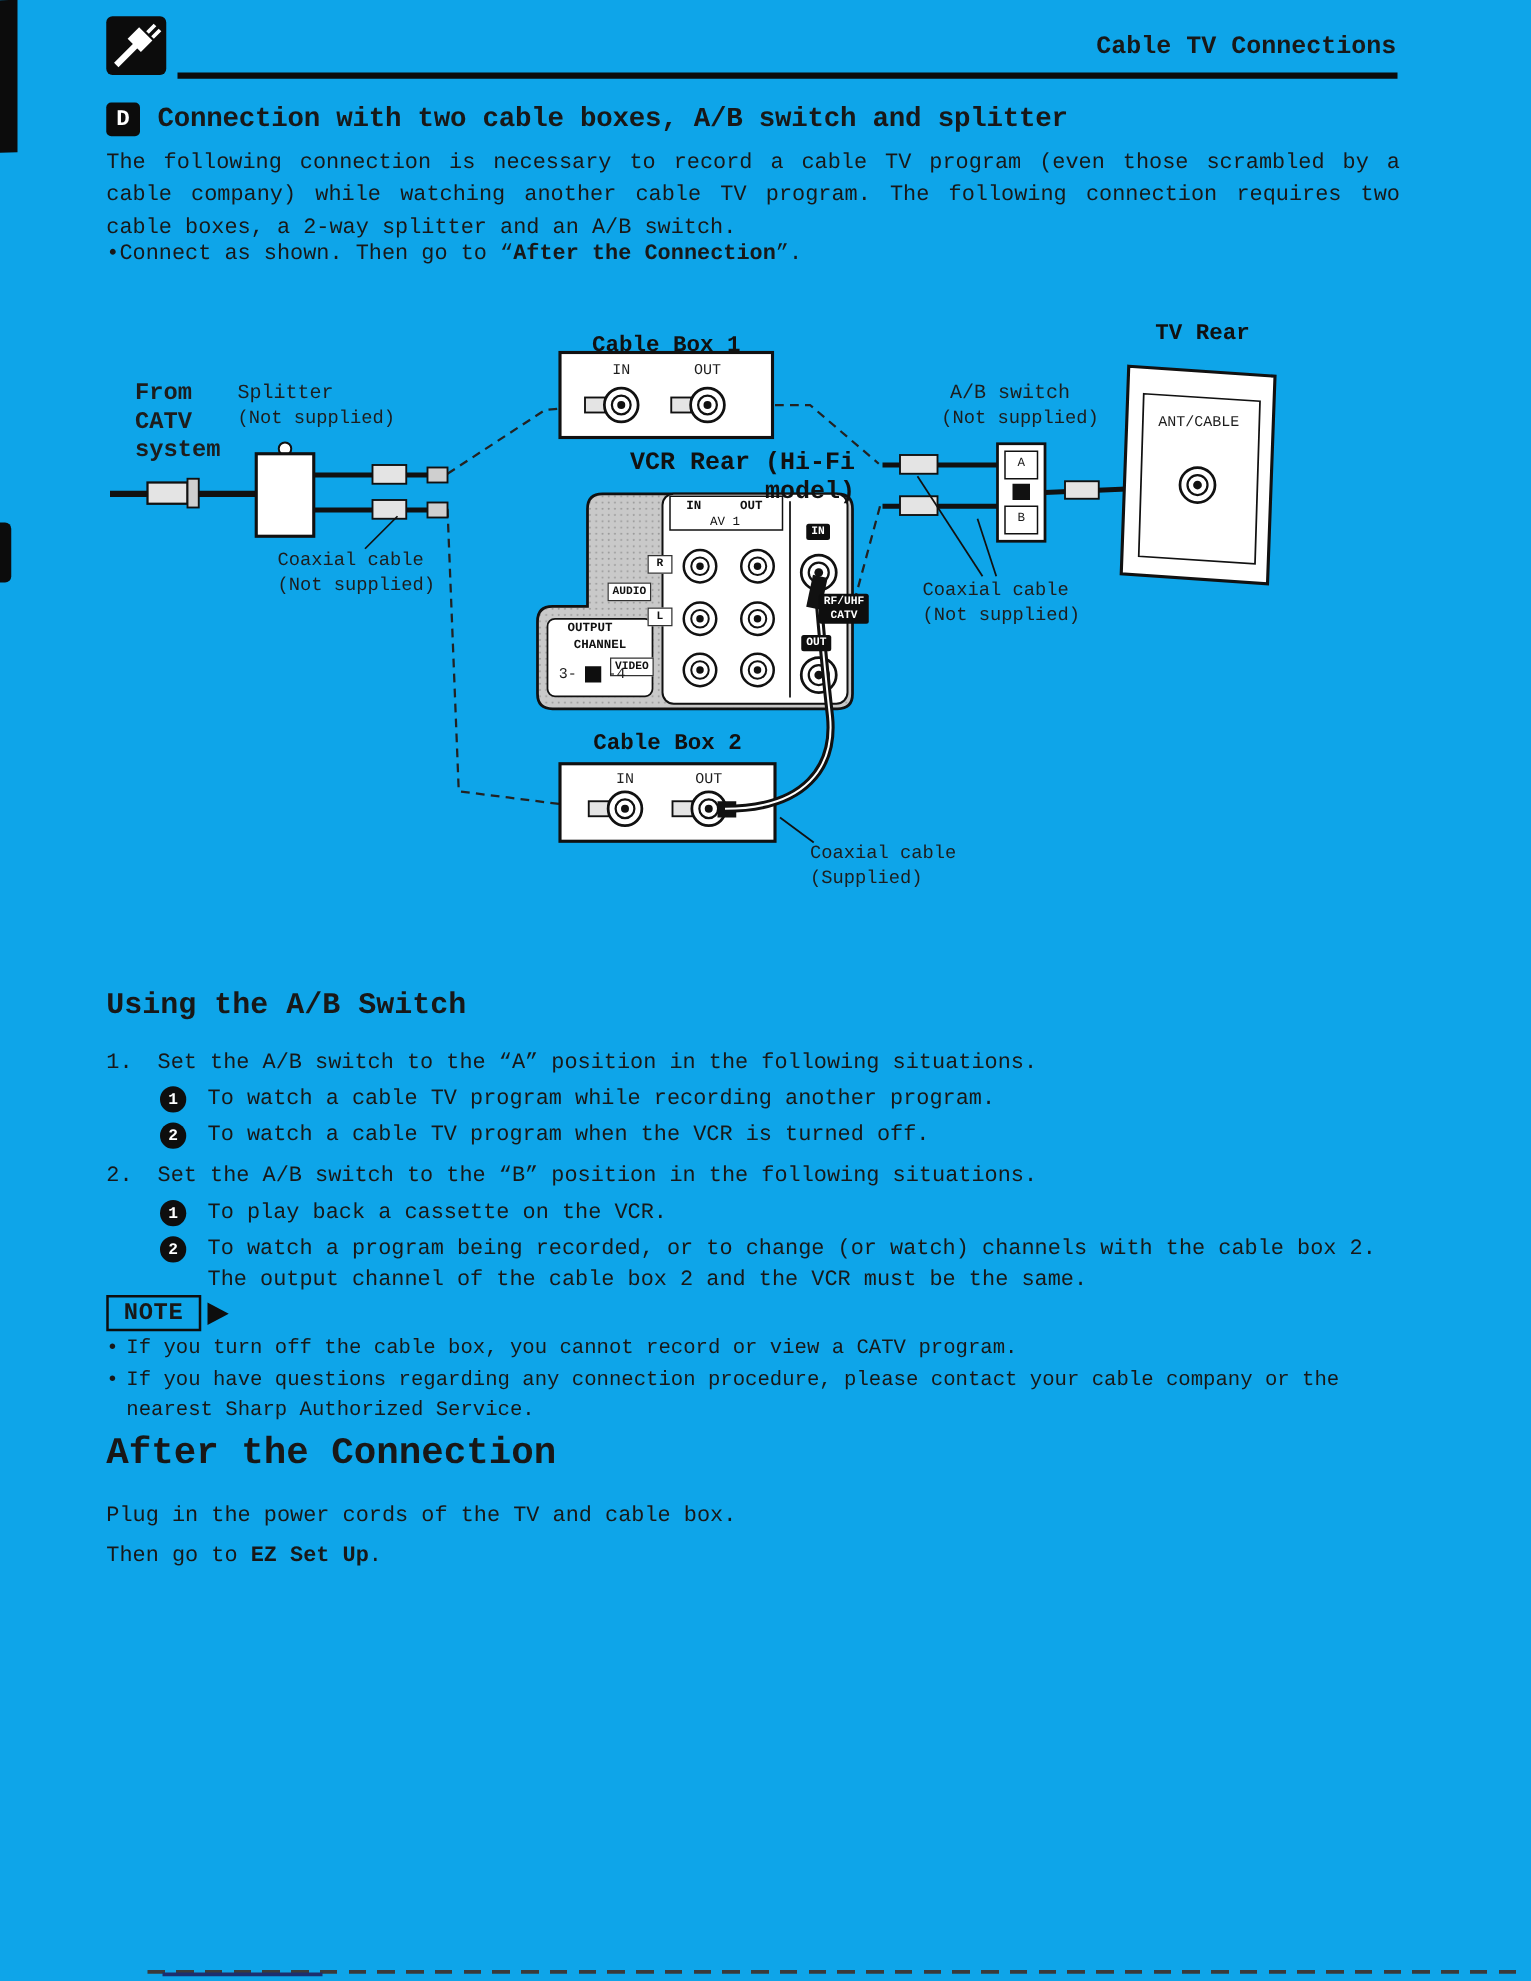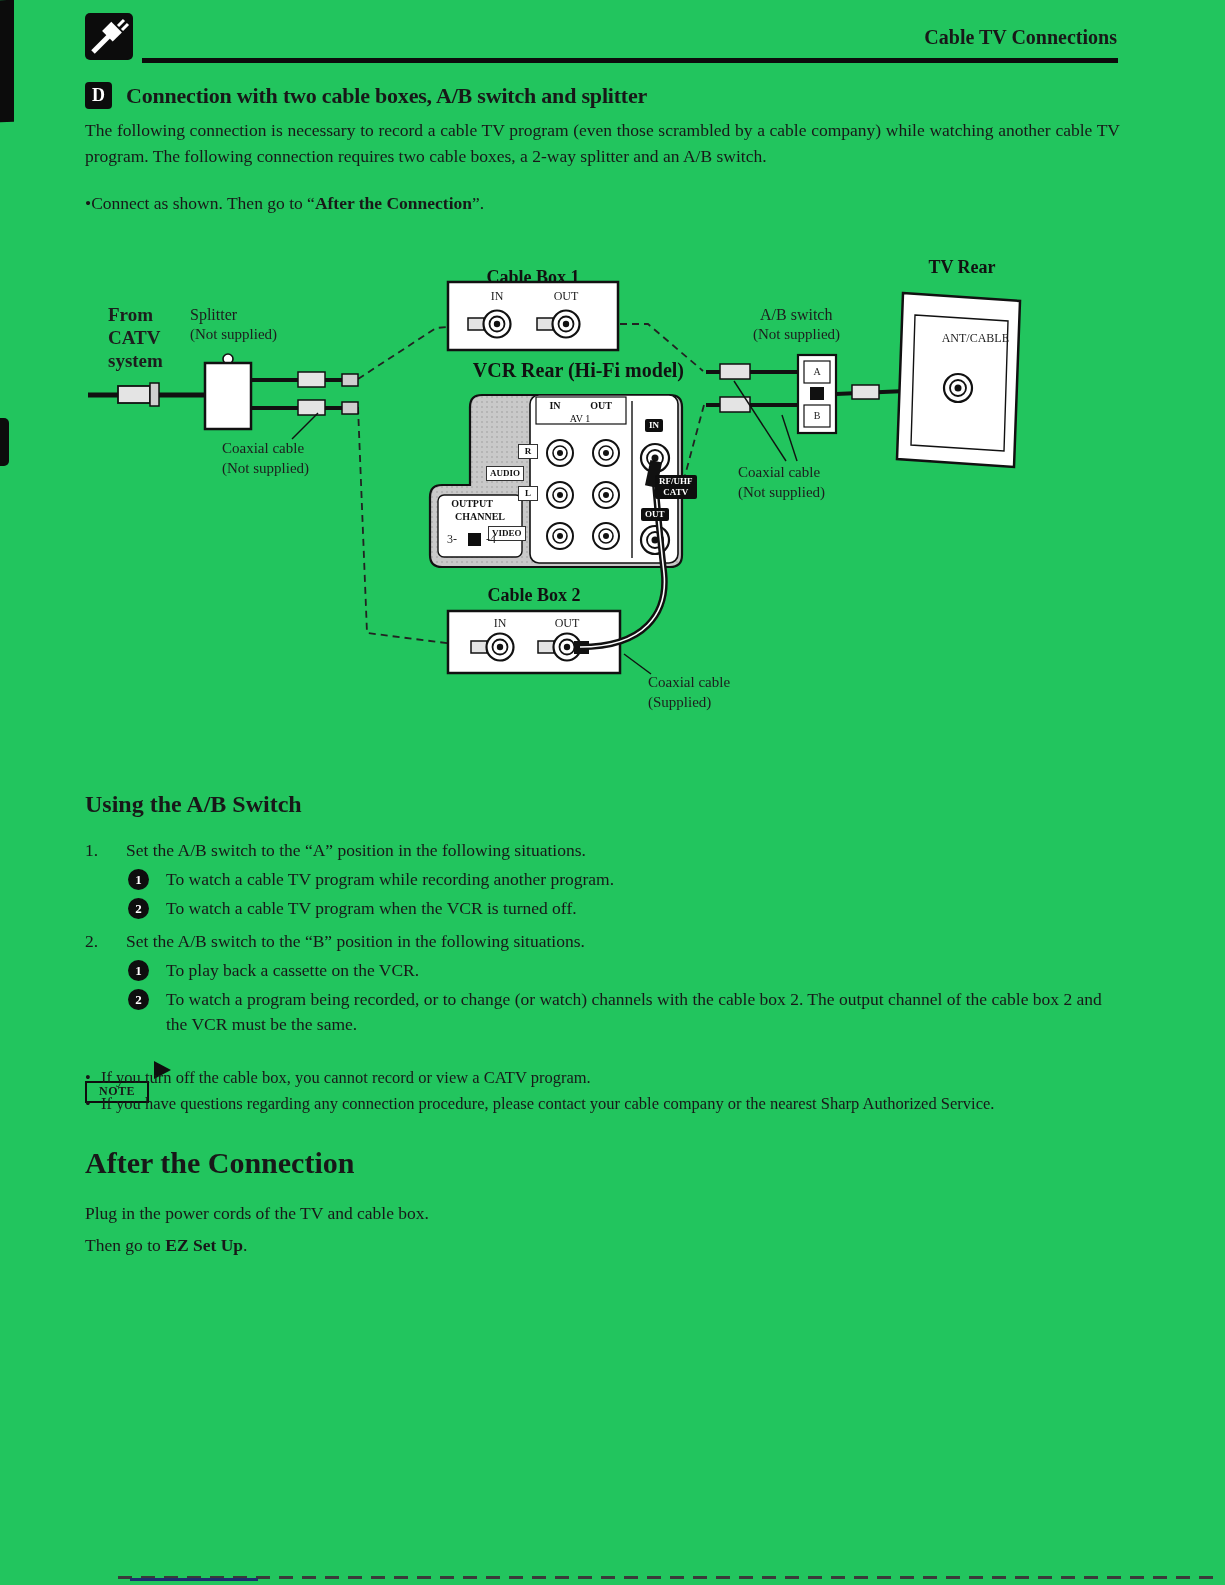--- a/index.html
+++ b/index.html
@@ -1,17 +1,17 @@
 <!DOCTYPE html>
 <html><head>
 <meta charset="utf-8">
 <style>
   html,body{margin:0;padding:0;background:#9a9a9a;}
-  .page{position:relative;width:1225px;height:1585px;background:#22c55e;overflow:hidden;
-        font-family:Liberation Serif, serif;color:#181818;}
+  .page{position:relative;width:1225px;height:1585px;background:#0ea5e9;overflow:hidden;
+        font-family:Liberation Mono, monospace;color:#181818;}
   
   .hdr-icon{position:absolute;left:85px;top:13px;width:48px;height:47px;background:#0c0c0c;border-radius:5px;}
   .hdr-title{position:absolute;right:108px;top:26px;font-size:20px;font-weight:bold;}
   .hdr-rule{position:absolute;left:142px;top:58px;width:976px;height:5px;background:#0c0c0c;}
   
   .sec-head{position:absolute;left:85px;top:82px;display:flex;align-items:center;gap:14px;}
   .sec-badge{width:27px;height:27px;background:#0c0c0c;color:#fff;border-radius:4px;
              display:flex;align-items:center;justify-content:center;font-weight:bold;font-size:18px;flex:none;}
   .sec-title{font-size:22px;font-weight:bold;letter-spacing:-0.2px;}
   .para{position:absolute;left:85px;top:117px;width:1035px;font-size:17.5px;line-height:26px;text-align:justify;}
@@ -32,21 +32,21 @@
   
   .using-h{position:absolute;left:85px;top:791px;font-size:24px;font-weight:bold;}
   .list{position:absolute;left:85px;top:838px;width:1040px;font-size:17.5px;line-height:25px;}
   .li{display:flex;margin-top:8px;}
   .li .n{width:41px;flex:none;}
   .sub{display:flex;margin-left:43px;margin-top:4px;}
   .cnum{width:21px;height:21px;border-radius:50%;background:#0e0e0e;color:#fff;font-size:13px;font-weight:bold;
         display:flex;align-items:center;justify-content:center;margin-right:17px;flex:none;margin-top:2px;}
   
   .note{position:absolute;left:85px;top:1036px;display:flex;align-items:center;}
-  .note-box{border:2.5px solid #0e0e0e;padding:1px 12px 2px;font-weight:bold;font-size:12px;letter-spacing:0.5px;margin-top:45px;}
+  .note-box{border:2.5px solid #0e0e0e;padding:1px 12px 2px;font-weight:bold;font-size:19px;letter-spacing:0.5px;}
   .note-arrow{width:0;height:0;border-left:17px solid #0e0e0e;border-top:9px solid transparent;
               border-bottom:9px solid transparent;margin-left:5px;}
   .note-bullets{position:absolute;left:85px;top:1064px;width:1040px;font-size:16.5px;line-height:24px;}
   .nb{display:flex;margin-top:2px;}
   .nb .bdot{width:16px;flex:none;}
   
   .after-h{position:absolute;left:85px;top:1146px;font-size:30px;font-weight:bold;}
   .after-1{position:absolute;left:85px;top:1203px;font-size:17.5px;}
   .after-2{position:absolute;left:85px;top:1235px;font-size:17.5px;}
   
@@ -188,21 +188,21 @@
         <path d="M797,206 L782,160"></path>
         <path d="M651,419 L624,399"></path>
       </g>
     </svg>
 
     <div class="dtitle" style="left:448px;top:12px;width:170px;">Cable Box 1</div>
     <div class="dls" style="left:483px;top:34px;width:28px;text-align:center;">IN</div>
     <div class="dls" style="left:548px;top:34px;width:36px;text-align:center;">OUT</div>
 
     <div class="dtitle" style="left:906px;top:2px;width:112px;">TV Rear</div>
-    <div class="dls" style="left:909px;top:76px;width:100px;text-align:right;">ANT/CABLE</div>
+    <div class="dls" style="left:909px;top:76px;width:100px;text-align:center;">ANT/CABLE</div>
 
     <div class="dl bold19" style="left:108px;top:48px;">From</div>
     <div class="dl bold19" style="left:108px;top:71px;">CATV</div>
     <div class="dl bold19" style="left:108px;top:94px;">system</div>
 
     <div class="dl" style="left:190px;top:50px;font-size:16px;">Splitter</div>
     <div class="dl" style="left:190px;top:70px;">(Not supplied)</div>
 
     <div class="dl" style="left:222px;top:184px;">Coaxial cable</div>
     <div class="dl" style="left:222px;top:204px;">(Not supplied)</div>

